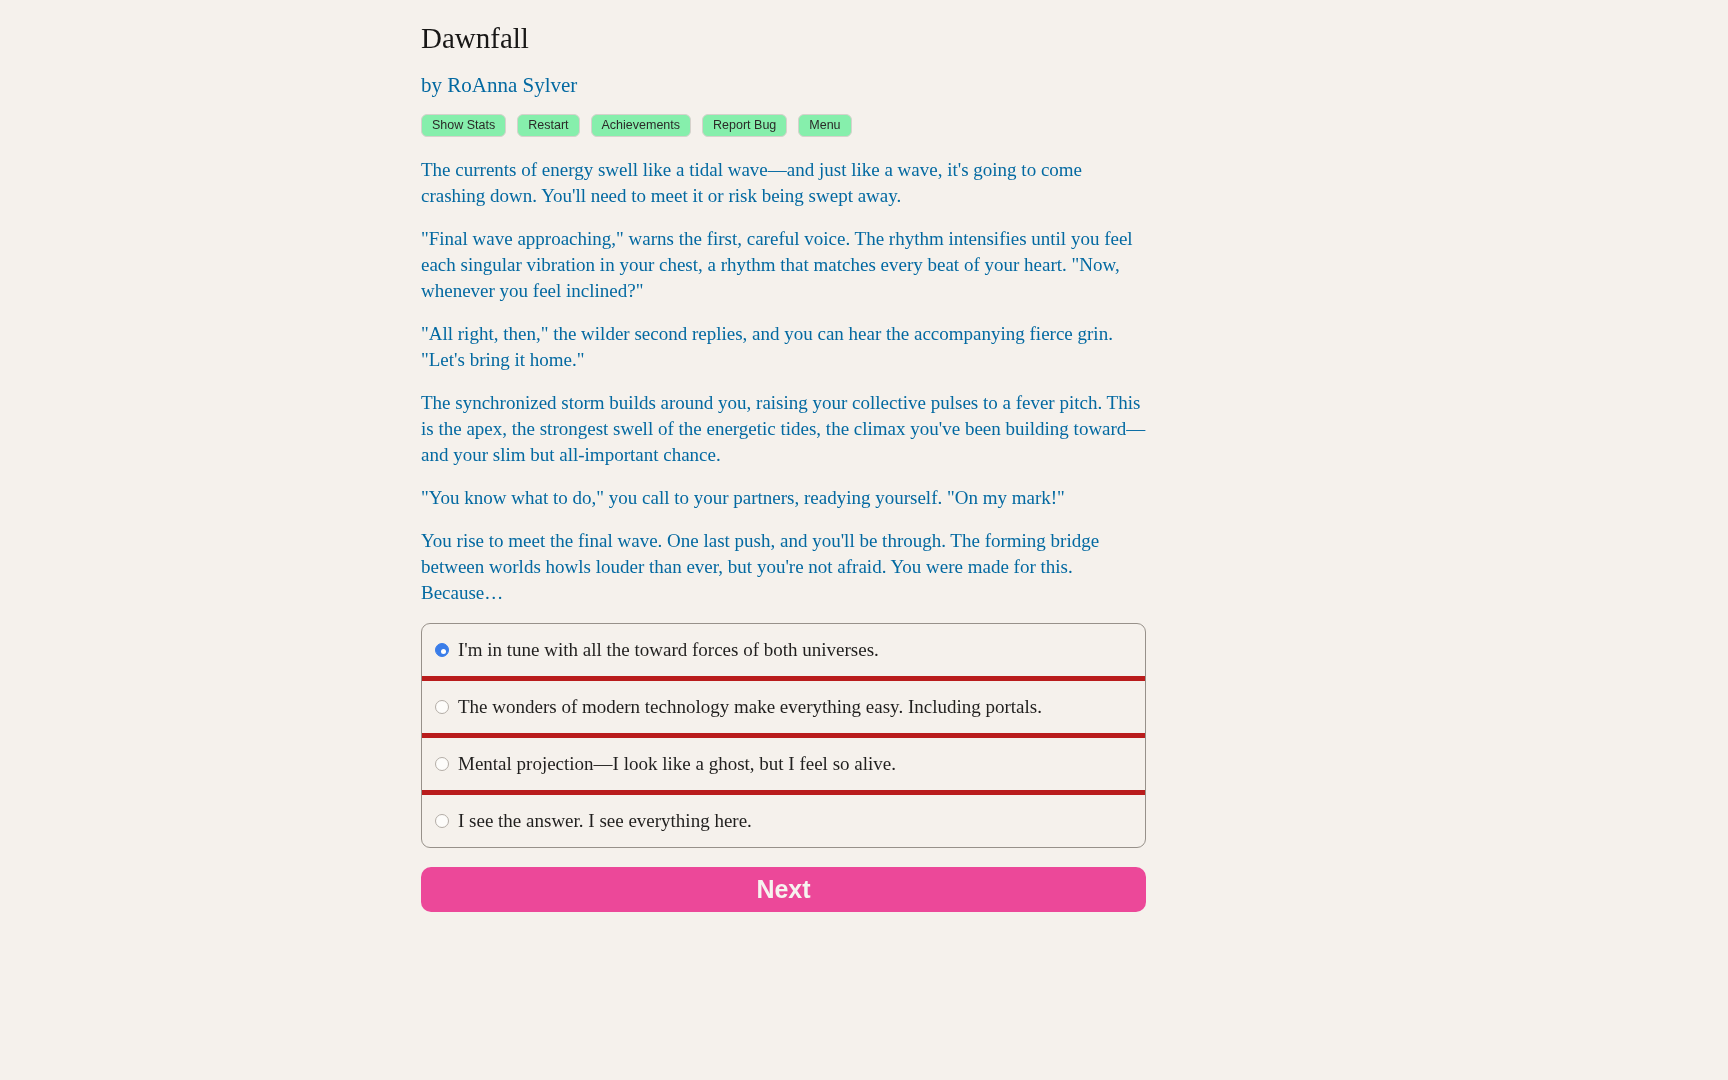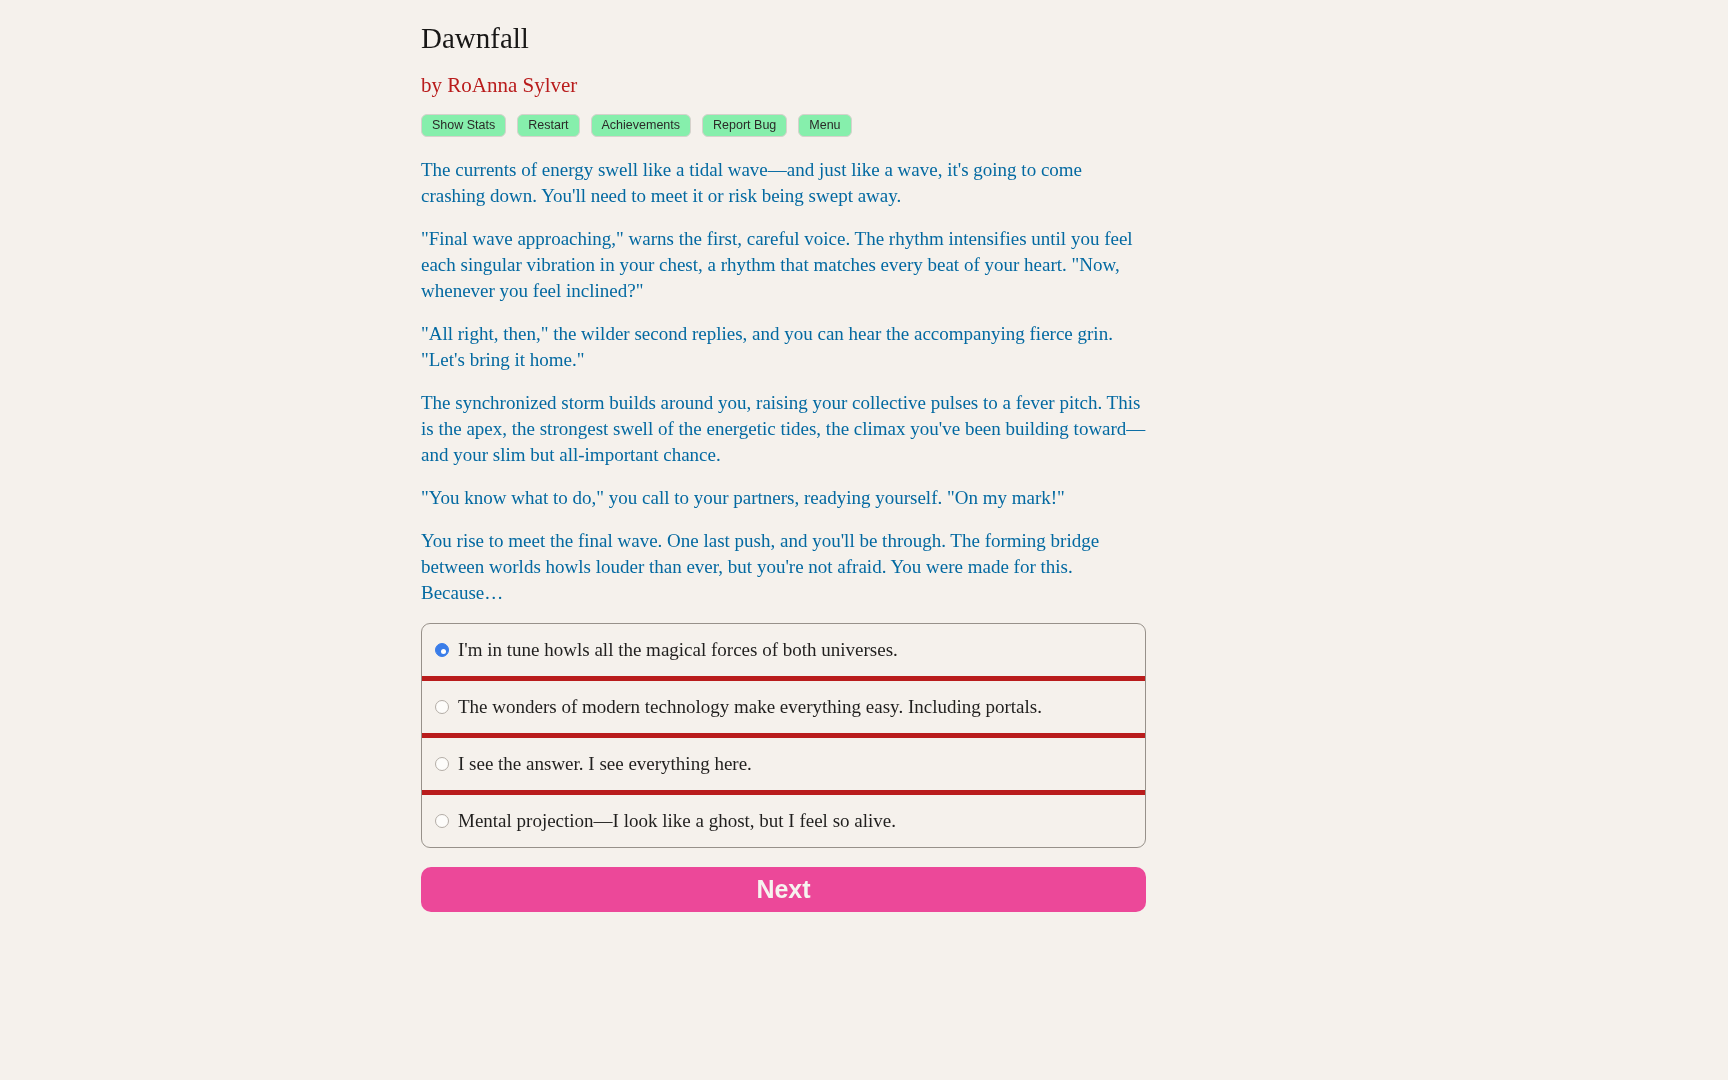--- a/index.html
+++ b/index.html
@@ -22,21 +22,21 @@
     font-size: 29px;
     font-weight: 400;
     line-height: 36px;
     color: #181716;
   }
   h2.game-author {
     margin: 16px 0 0 0;
     font-size: 21px;
     font-weight: 400;
     line-height: 26px;
-    color: #b91c1c;
+    color: #0369a1;
   }
   .toolbar {
     margin-top: 16px;
     display: flex;
     gap: 11px;
   }
   .toolbar button {
     font-family: "Liberation Sans", sans-serif;
     font-size: 12.5px;
     color: #2b2a28;
@@ -139,31 +139,31 @@
     <p>"Final wave approaching," warns the first, careful voice. The rhythm intensifies until you feel each singular vibration in your chest, a rhythm that matches every beat of your heart. "Now, whenever you feel inclined?"</p>
     <p>"All right, then," the wilder second replies, and you can hear the accompanying fierce grin. "Let's bring it home."</p>
     <p>The synchronized storm builds around you, raising your collective pulses to a fever pitch. This is the apex, the strongest swell of the energetic tides, the climax you've been building toward—and your slim but all-important chance.</p>
     <p>"You know what to do," you call to your partners, readying yourself. "On my mark!"</p>
     <p>You rise to meet the final wave. One last push, and you'll be through. The forming bridge between worlds howls louder than ever, but you're not afraid. You were made for this. Because…</p>
   </div>
 
   <div class="choices">
     <label class="choice">
       <span class="radio checked"></span>
-      <span class="choice-label">I'm in tune howls all the magical forces of both universes.</span>
+      <span class="choice-label">I'm in tune with all the toward forces of both universes.</span>
     </label>
     <label class="choice">
       <span class="radio"></span>
       <span class="choice-label">The wonders of modern technology make everything easy. Including portals.</span>
     </label>
     <label class="choice">
       <span class="radio"></span>
-      <span class="choice-label">I see the answer. I see everything here.</span>
+      <span class="choice-label">Mental projection—I look like a ghost, but I feel so alive.</span>
     </label>
     <label class="choice">
       <span class="radio"></span>
-      <span class="choice-label">Mental projection—I look like a ghost, but I feel so alive.</span>
+      <span class="choice-label">I see the answer. I see everything here.</span>
     </label>
   </div>
 
   <button class="next-button">Next</button>
 
 </div>
 
 </body></html>

